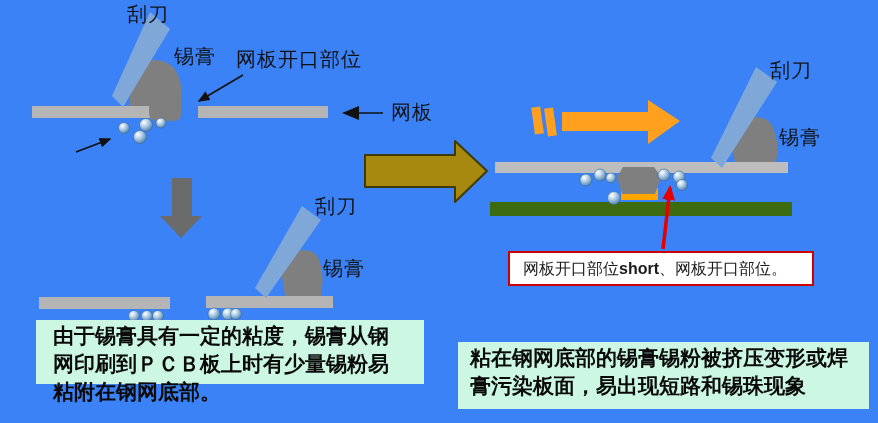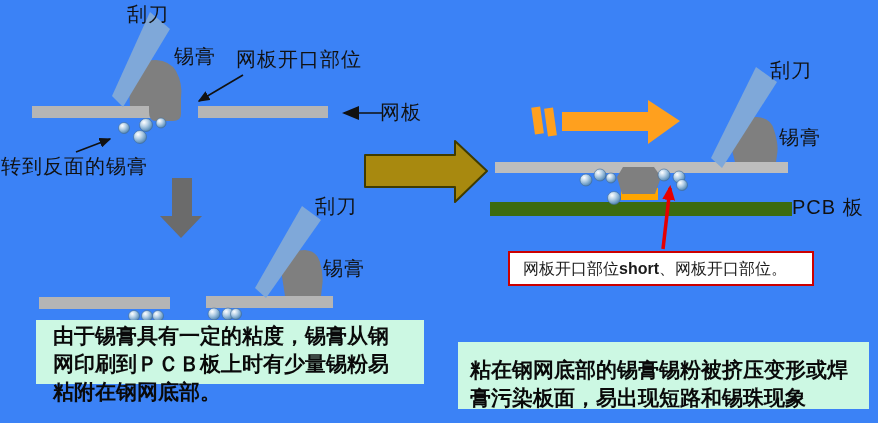--- a/index.html
+++ b/index.html
@@ -12,21 +12,21 @@
   .lbl{
     position:absolute;font-size:20px;line-height:22px;color:#111;
     white-space:nowrap;letter-spacing:1px;
   }
   .note{
     position:absolute;background:#ccf8e3;color:#0a0a0a;
     font-weight:bold;font-size:21px;line-height:28px;
     box-sizing:border-box;
   }
   .note-left{left:36px;top:320px;width:388px;height:64px;padding:2px 16px 12px 17px;}
-  .note-right{left:458px;top:342px;width:411px;height:67px;padding:14px 10px 0 12px;}
+  .note-right{left:458px;top:342px;width:411px;height:67px;padding:2px 10px 0 12px;}
   .callout{
     position:absolute;left:508px;top:251px;width:306px;height:35px;
     background:#ffffff;border:2px solid #cc0000;box-sizing:border-box;
     font-size:16px;line-height:31px;padding-left:13px;white-space:nowrap;
     color:#1a1a1a;
   }
   .callout b{font-weight:bold;margin-top:20px;}
 </style>
 </head>
 <body>
@@ -109,27 +109,25 @@
       <circle cx="679" cy="177" r="6" fill="url(#ballGrad)" stroke="#3f6a96" stroke-width="0.6"></circle>
       <circle cx="682" cy="185" r="5.5" fill="url(#ballGrad)" stroke="#3f6a96" stroke-width="0.6"></circle>
       <circle cx="614" cy="198" r="6.5" fill="url(#ballGrad)" stroke="#3f6a96" stroke-width="0.6"></circle>
     </g>
     <line x1="663" y1="249" x2="670" y2="188" stroke="#e60000" stroke-width="3.5" marker-end="url(#mRed)"></line>
   </svg>
 
   <div class="lbl" style="left:127px;top:3px">刮刀</div>
   <div class="lbl" style="left:174px;top:45px">锡膏</div>
   <div class="lbl" style="left:236px;top:48px">网板开口部位</div>
-  <div class="lbl" style="left:380px;top:101px">网板</div>
-  <div class="lbl" style="left:1px;top:155px">转到反面的锡膏</div>
+  <div class="lbl" style="left:391px;top:101px">网板</div>
   <div class="lbl" style="left:315px;top:195px">刮刀</div>
   <div class="lbl" style="left:323px;top:257px">锡膏</div>
   <div class="lbl" style="left:770px;top:59px">刮刀</div>
   <div class="lbl" style="left:779px;top:126px">锡膏</div>
-  <div class="lbl" style="left:792px;top:196px">PCB 板</div>
 
   <div class="callout">
     <span>网板开口部位</span><b>short</b><span>、网板开口部位。</span>
   </div>
 
   <div class="note note-left">由于锡膏具有一定的粘度，锡膏从钢网印刷到ＰＣＢ板上时有少量锡粉易粘附在钢网底部。</div>
   <div class="note note-right">粘在钢网底部的锡膏锡粉被挤压变形或焊膏污染板面，易出现短路和锡珠现象</div>
 
 </div>
 

